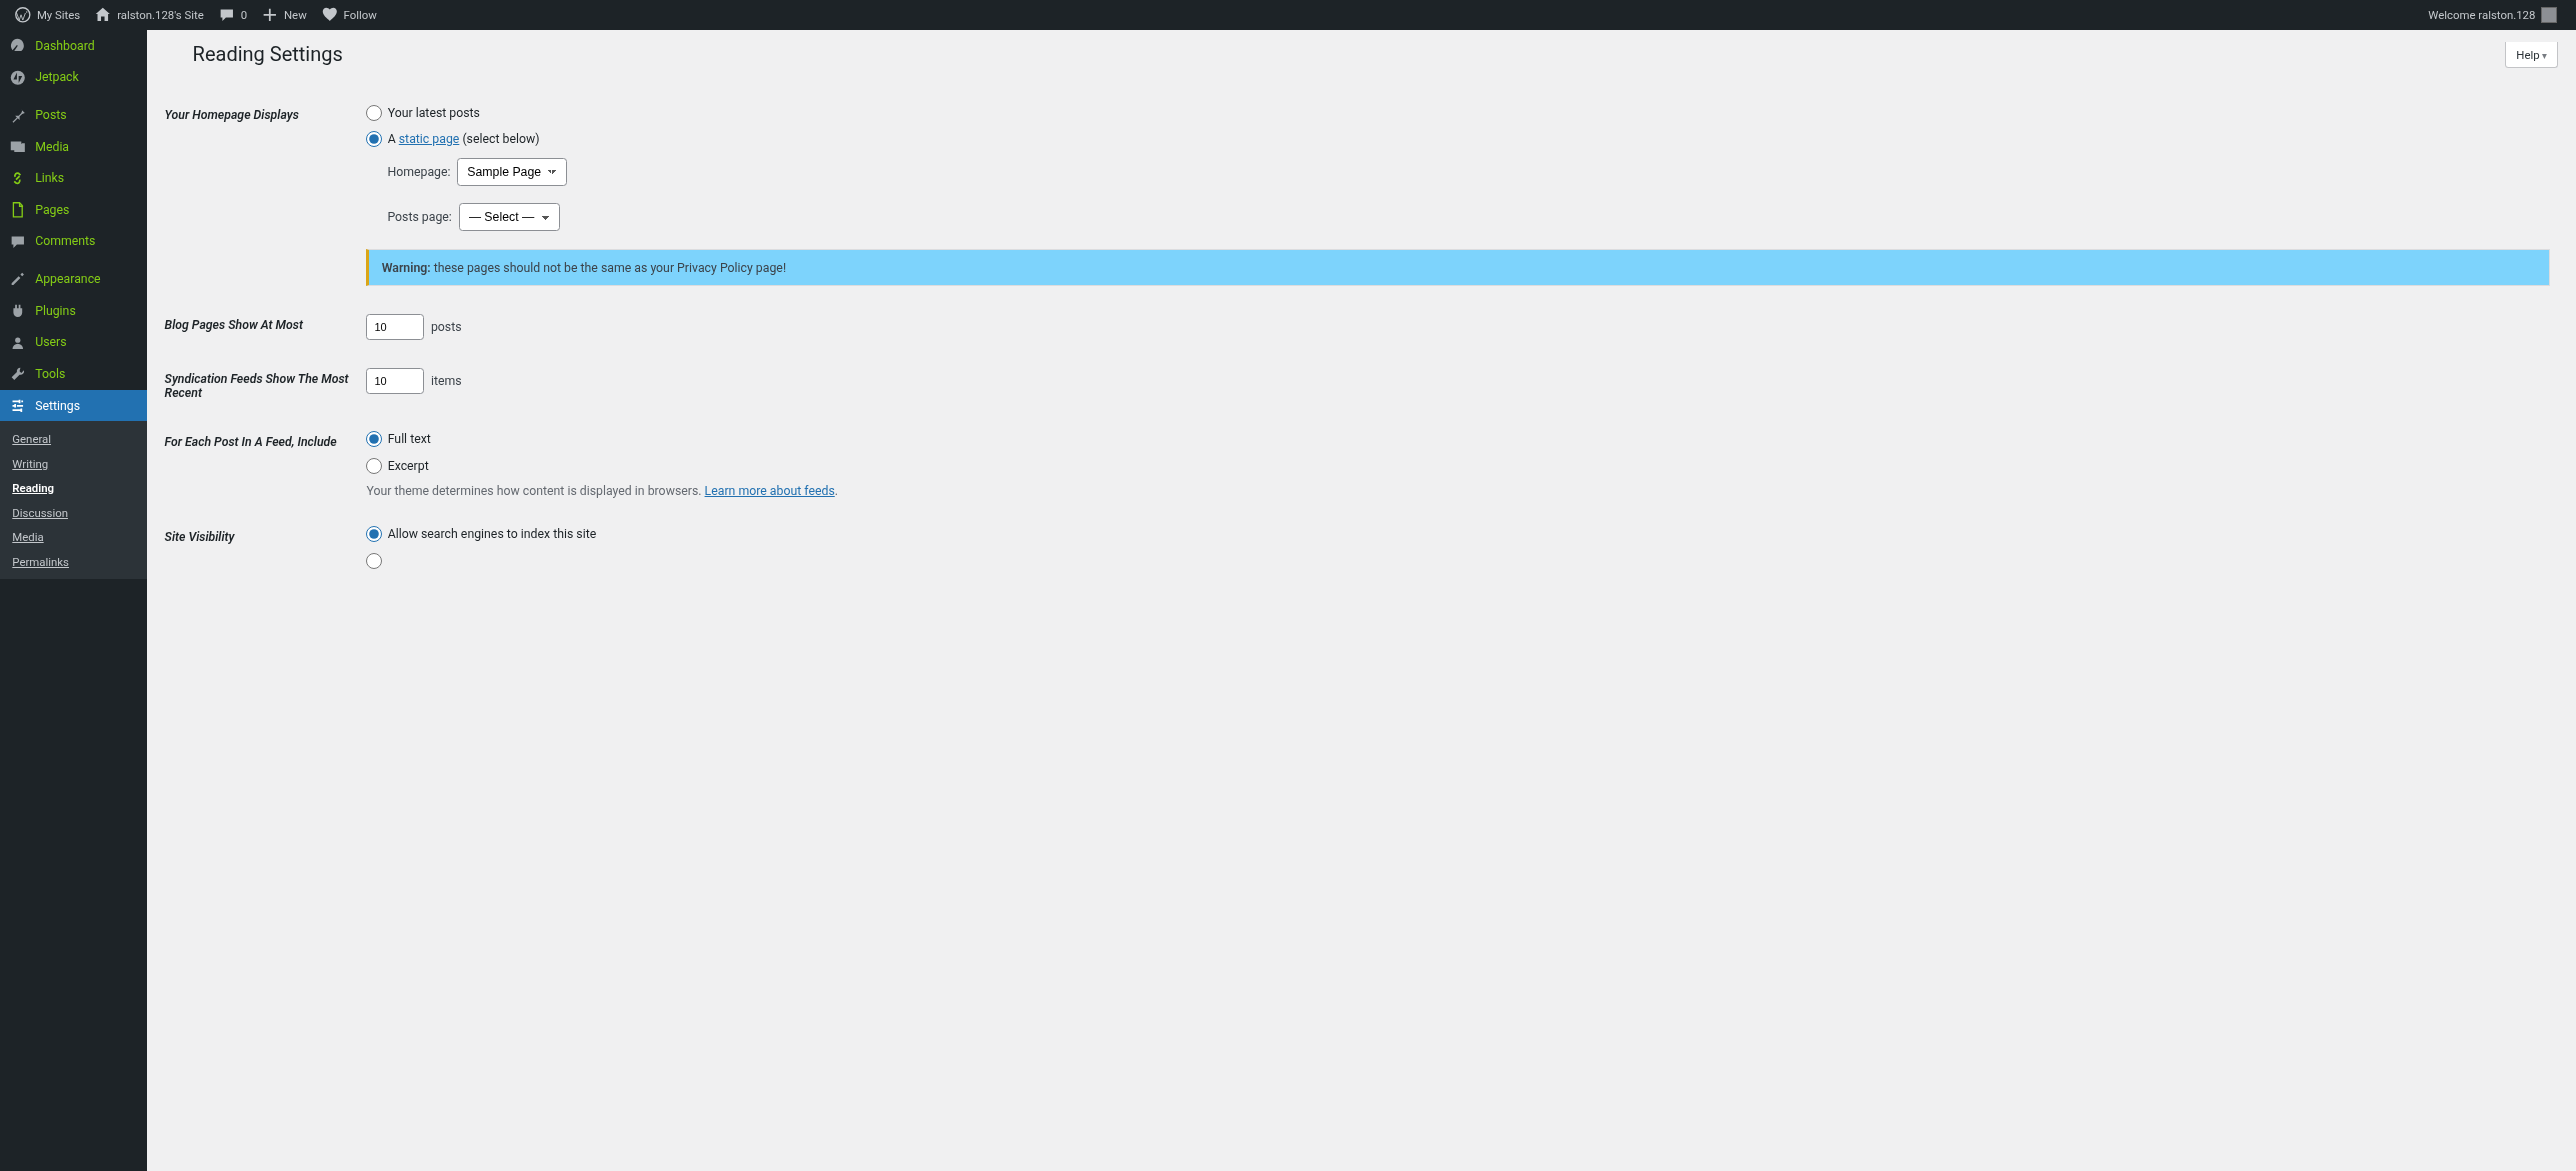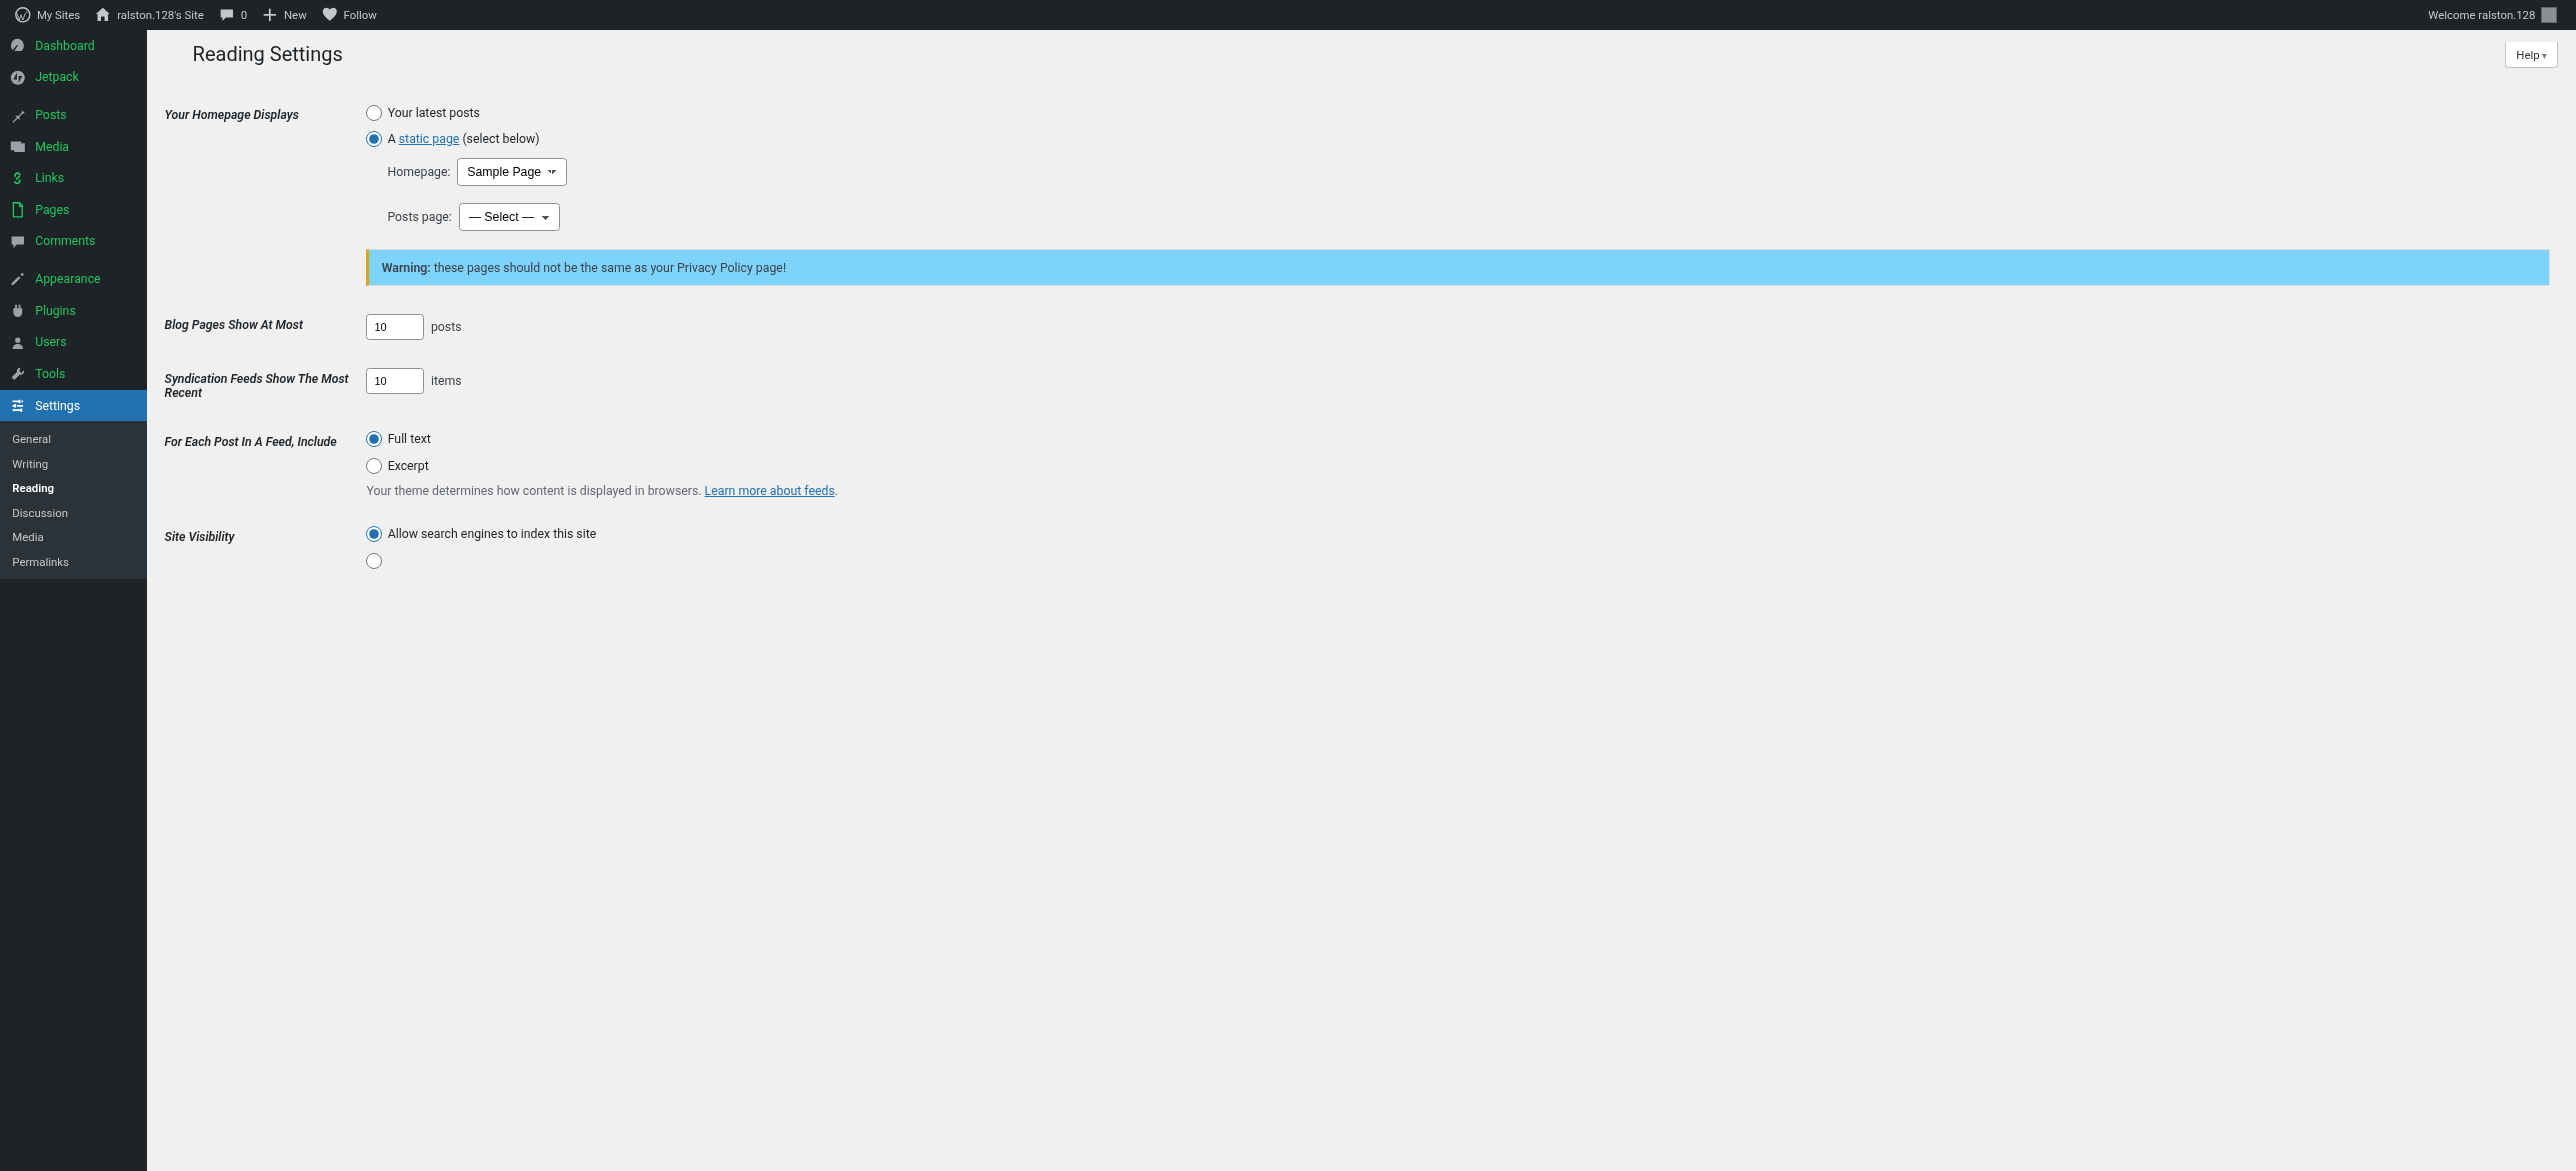--- a/index.html
+++ b/index.html
@@ -9,28 +9,28 @@
 .adminbar { height: 30px; background: #1d2327; color: #c3c7cb; display: flex; align-items: center; padding: 0 7px; font-size: 11.4px; }
 .adminbar .ab-left { display: flex; align-items: center; gap: 0; }
 .adminbar .ab-right { margin-left: auto; display: flex; align-items: center; gap: 5.3px; padding-right: 5.3px; }
 .ab-item { display: flex; align-items: center; gap: 5.3px; padding: 0 7px; height: 30px; cursor: pointer; color: #c3c7cb; }
 .ab-icon { width: 17.6px; height: 17.6px; display: inline-flex; align-items: center; justify-content: center; fill: currentColor; }
 .avatar { width: 16px; height: 16px; background: #8c8f94; border: 0.9px solid #666; }
 
 
 .wrap { display: flex; width: 100%; }
 .adminmenu { width: 147px; background: #1d2327; min-height: calc(100vh - 30px); color: #c3c7cb; padding-top: 0; }
-.menu-item { display: flex; align-items: center; gap: 8.8px; padding: 7px 8.8px; cursor: pointer; font-size: 12.3px; color: #22c55e; }
+.menu-item { display: flex; align-items: center; gap: 8.8px; padding: 7px 8.8px; cursor: pointer; font-size: 12.3px; color: #84cc16; }
 .menu-item .micon { width: 17.6px; height: 17.6px; display: inline-flex; align-items: center; justify-content: center; fill: #9ca2a7; }
 .menu-sep { height: 6.1px; }
 .menu-item.current { background: #2271b1; color: #fff; position: relative; }
 .menu-item.current .micon { fill: #fff; }
 .menu-item.current::after { content: ""; position: absolute; right: -7px; top: 50%; transform: translateY(-50%); border: 7px solid transparent; border-right-color: #f0f0f1; }
 .submenu { background: #2c3338; padding: 5.3px 0; }
-.submenu-item { padding: 5.3px 12.3px; font-size: 11.4px; color: #c3c7cb; cursor: pointer; }
+.submenu-item { padding: 5.3px 12.3px; font-size: 11.4px; color: #c3c7cb; cursor: pointer; text-decoration: underline; }
 .submenu-item.current { color: #fff; font-weight: 600; }
 
 
 .content { flex: 1; padding: 0 17.6px 35px 17.6px; position: relative; }
 .header-row { display: flex; align-items: flex-start; padding-top: 12.3px; margin-bottom: 23px; }
 .page-title { font-size: 20px; font-weight: 400; color: #1d2327; margin-left: 28px; }
 .help-tab { margin-left: auto; border: 0.9px solid #c3c4c7; border-top: none; background: #fff; padding: 5.3px 10.5px; font-size: 11.4px; cursor: pointer; color: #2c3338; border-radius: 0 0 3.5px 3.5px; }
 .help-tab::after { content: " ▾"; font-size: 9.7px; color: #787c82; }
 
 .form-table { width: 100%; border-collapse: collapse; }

